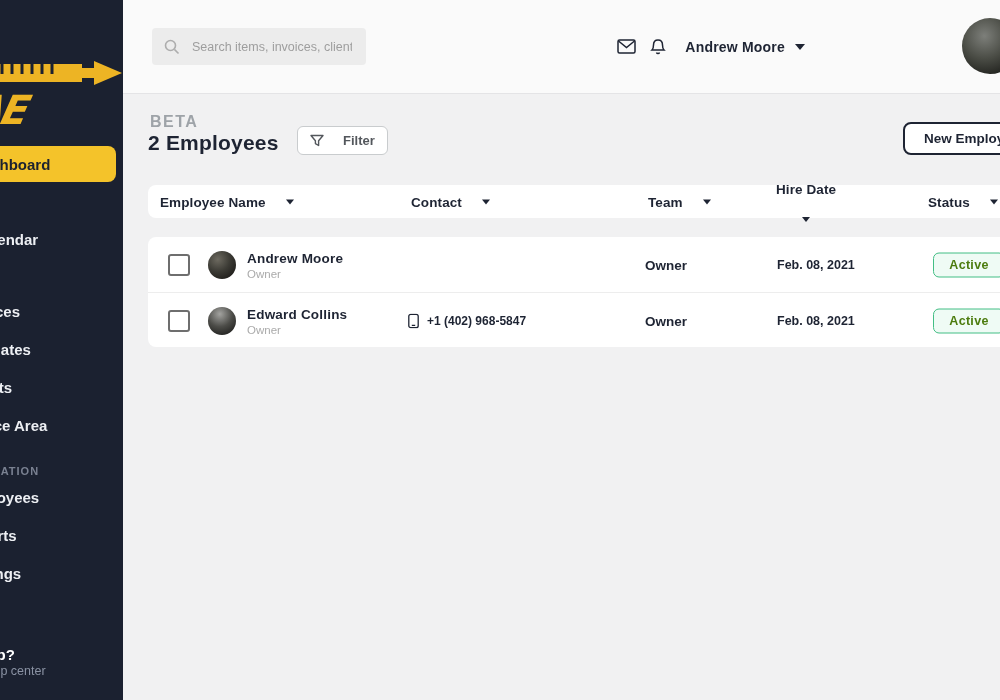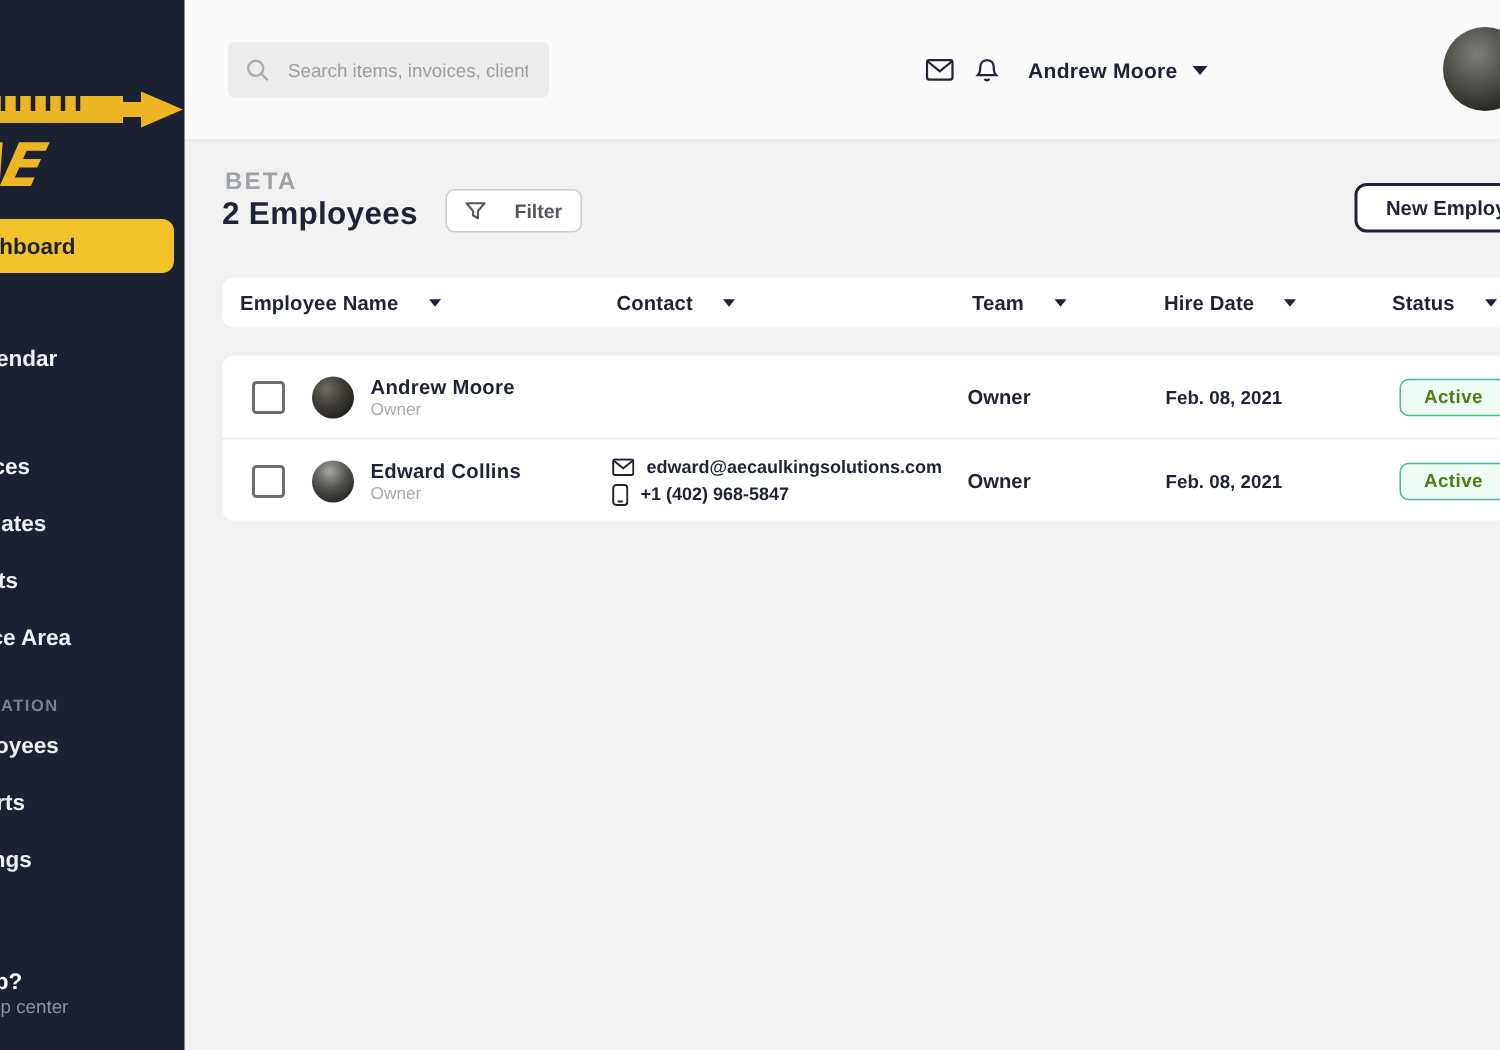--- a/index.html
+++ b/index.html
@@ -157,21 +157,21 @@
       <i class="sort"></i>
   </div>
   <div class="th" style="left:263px;">
     <b>Contact</b>
       <i class="sort"></i>
   </div>
   <div class="th" style="left:500px;">
     <b>Team</b>
       <i class="sort"></i>
   </div>
-  <div class="th" style="left:628px;">
+  <div class="th" style="left:628px;flex-direction:column;">
     <b>Hire Date</b>
       <i class="sort"></i>
   </div>
   <div class="th" style="left:780px;">
     <b>Status</b>
       <i class="sort"></i>
   </div>
 </div>
 
 <div class="tbody">
@@ -191,27 +191,20 @@
   </div>
 
   <div class="trow r2">
     <div class="cb"></div>
     <div class="row-avatar av2"></div>
     <div class="who">
       <div class="nm">Edward Collins</div>
       <div class="rl">Owner</div>
     </div>
     <div class="contact">
-      <div class="cline">
-        <svg width="15" height="12" viewBox="0 0 15 12" fill="none" stroke="#1E2433" stroke-width="1.3">
-          <rect x="0.8" y="0.8" width="13.4" height="10.4" rx="1.2"></rect>
-          <polyline points="1.2,1.6 7.5,6.6 13.8,1.6"></polyline>
-        </svg>
-        <span>edward@aecaulkingsolutions.com</span>
-      </div>
       <div class="cline">
         <svg width="11" height="15" viewBox="0 0 11 15" fill="none" stroke="#1E2433" stroke-width="1.3">
           <rect x="0.8" y="0.8" width="9.4" height="13.4" rx="2"></rect>
           <line x1="3.8" y1="11.8" x2="7.2" y2="11.8"></line>
         </svg>
         <span>+1 (402) 968-5847</span>
       </div>
     </div>
     <div class="team">Owner</div>
     <div class="hire">Feb. 08, 2021</div>

